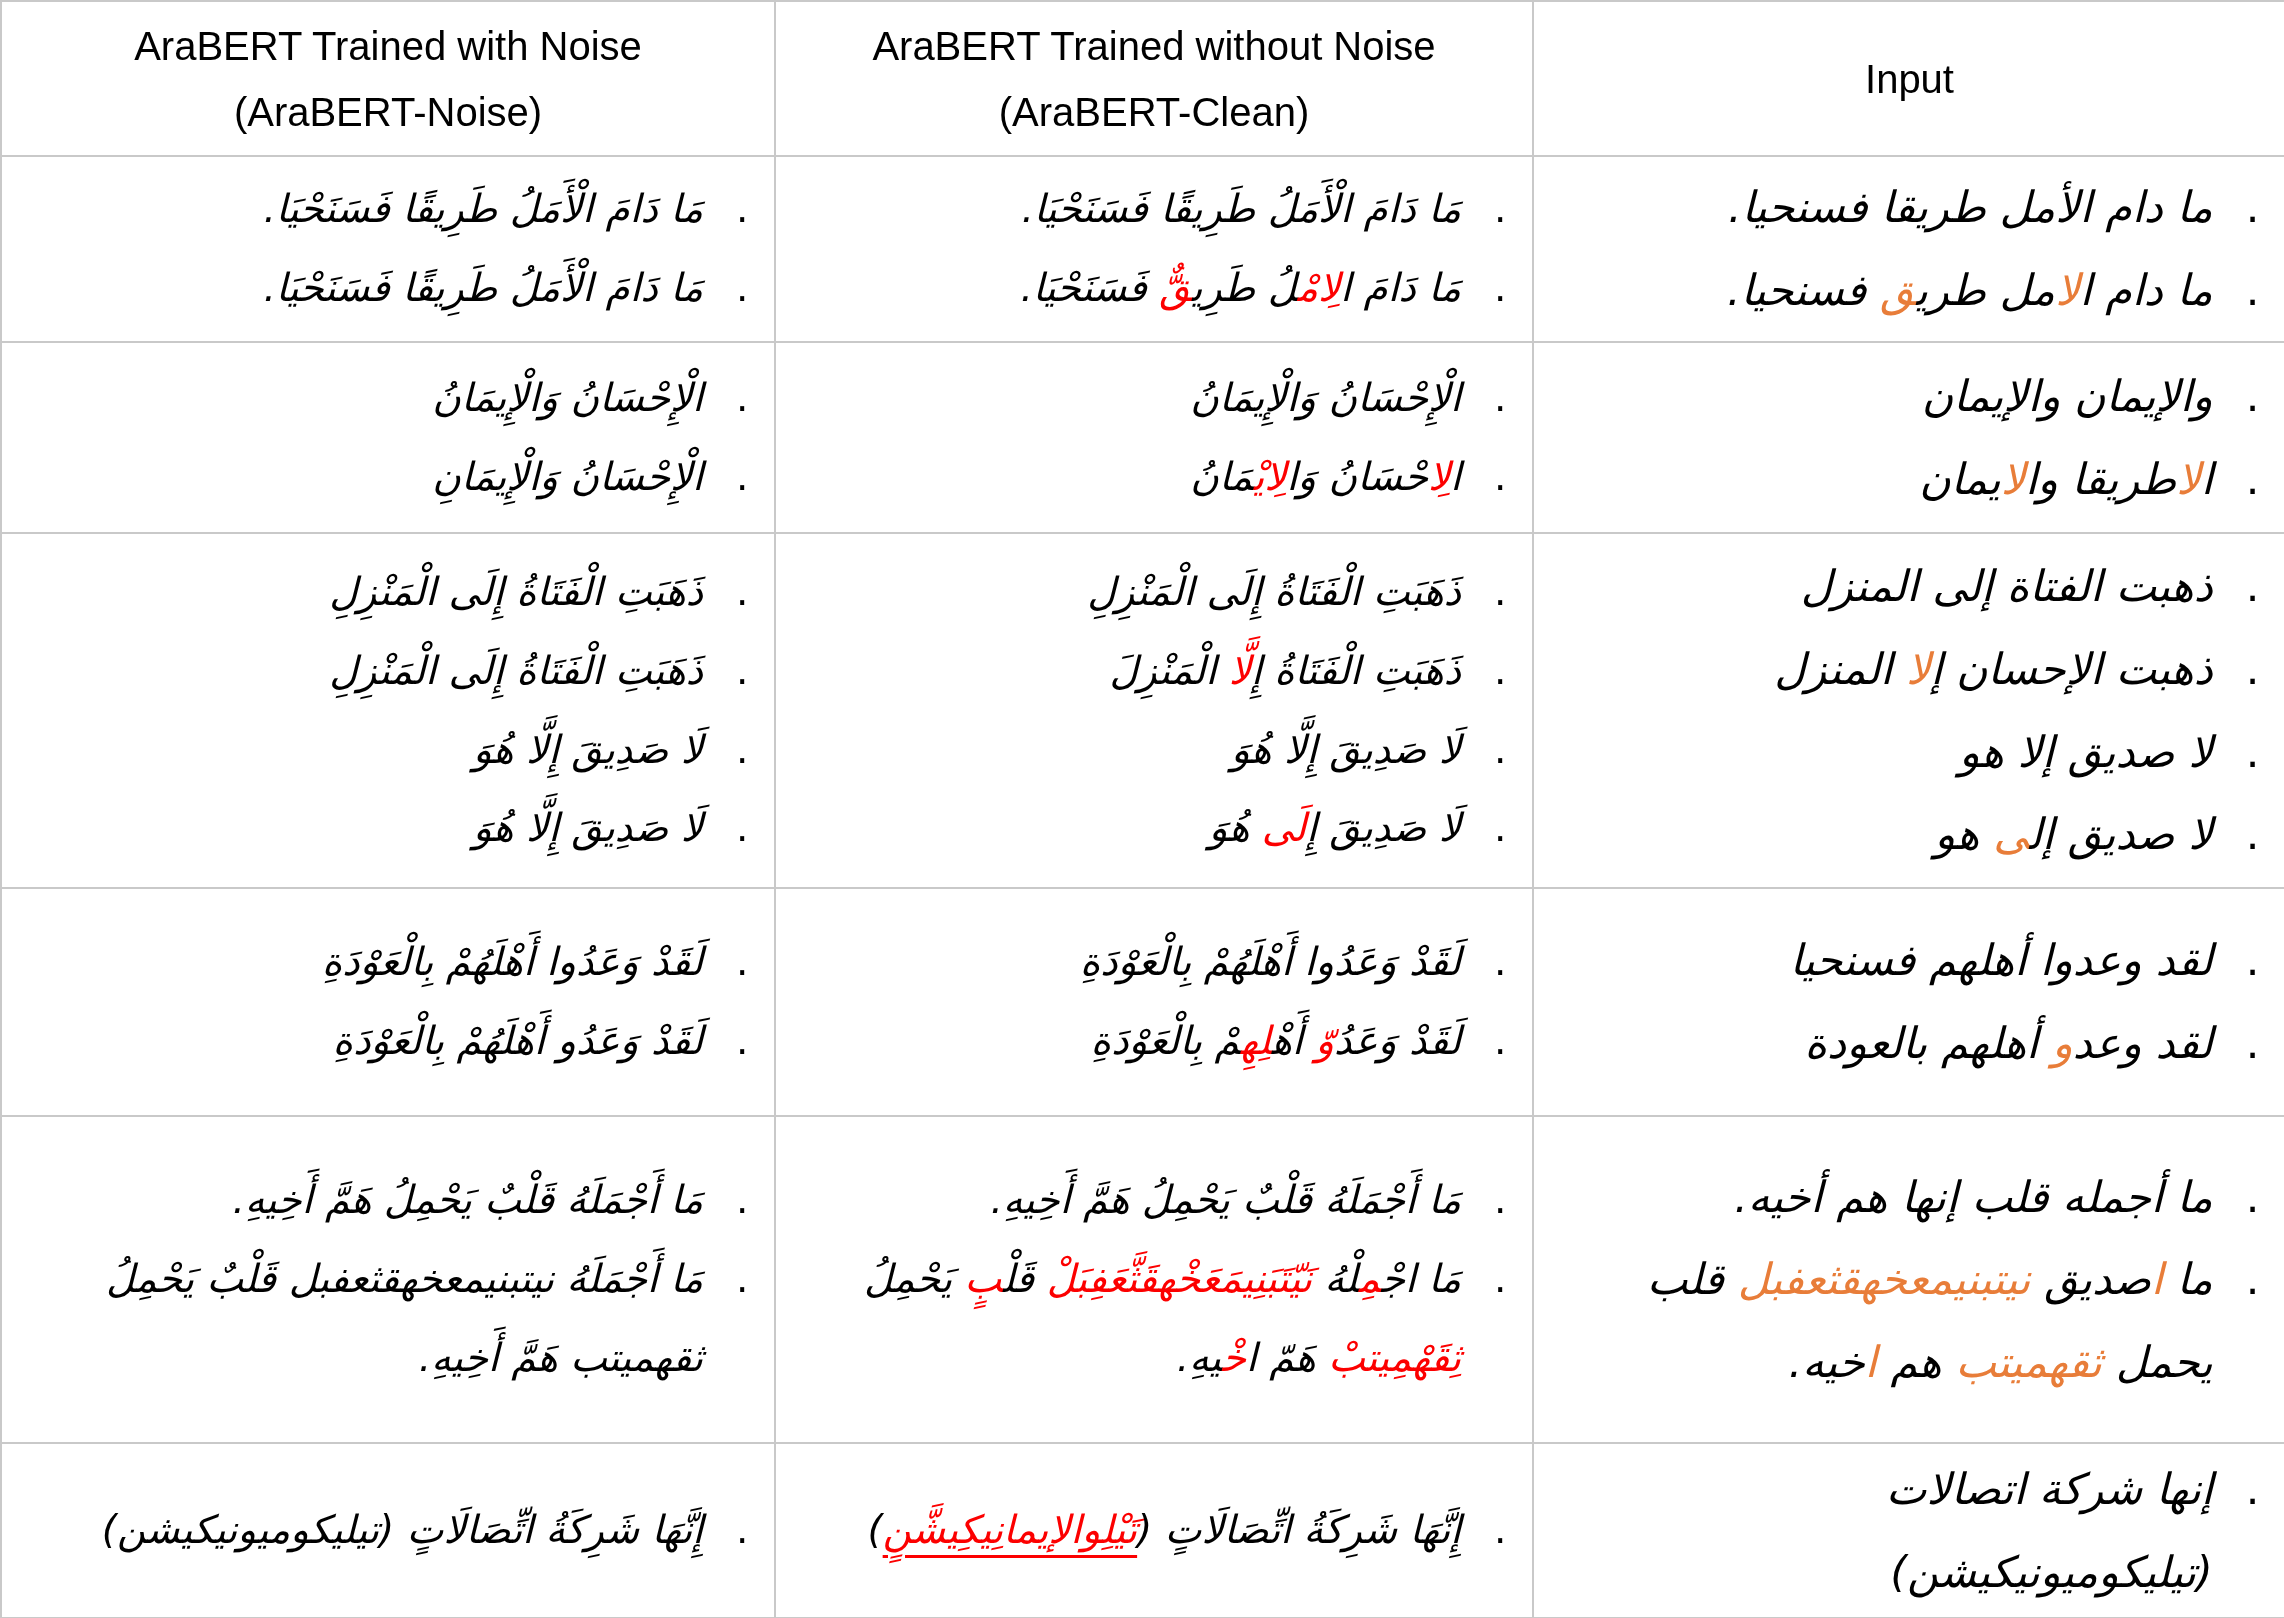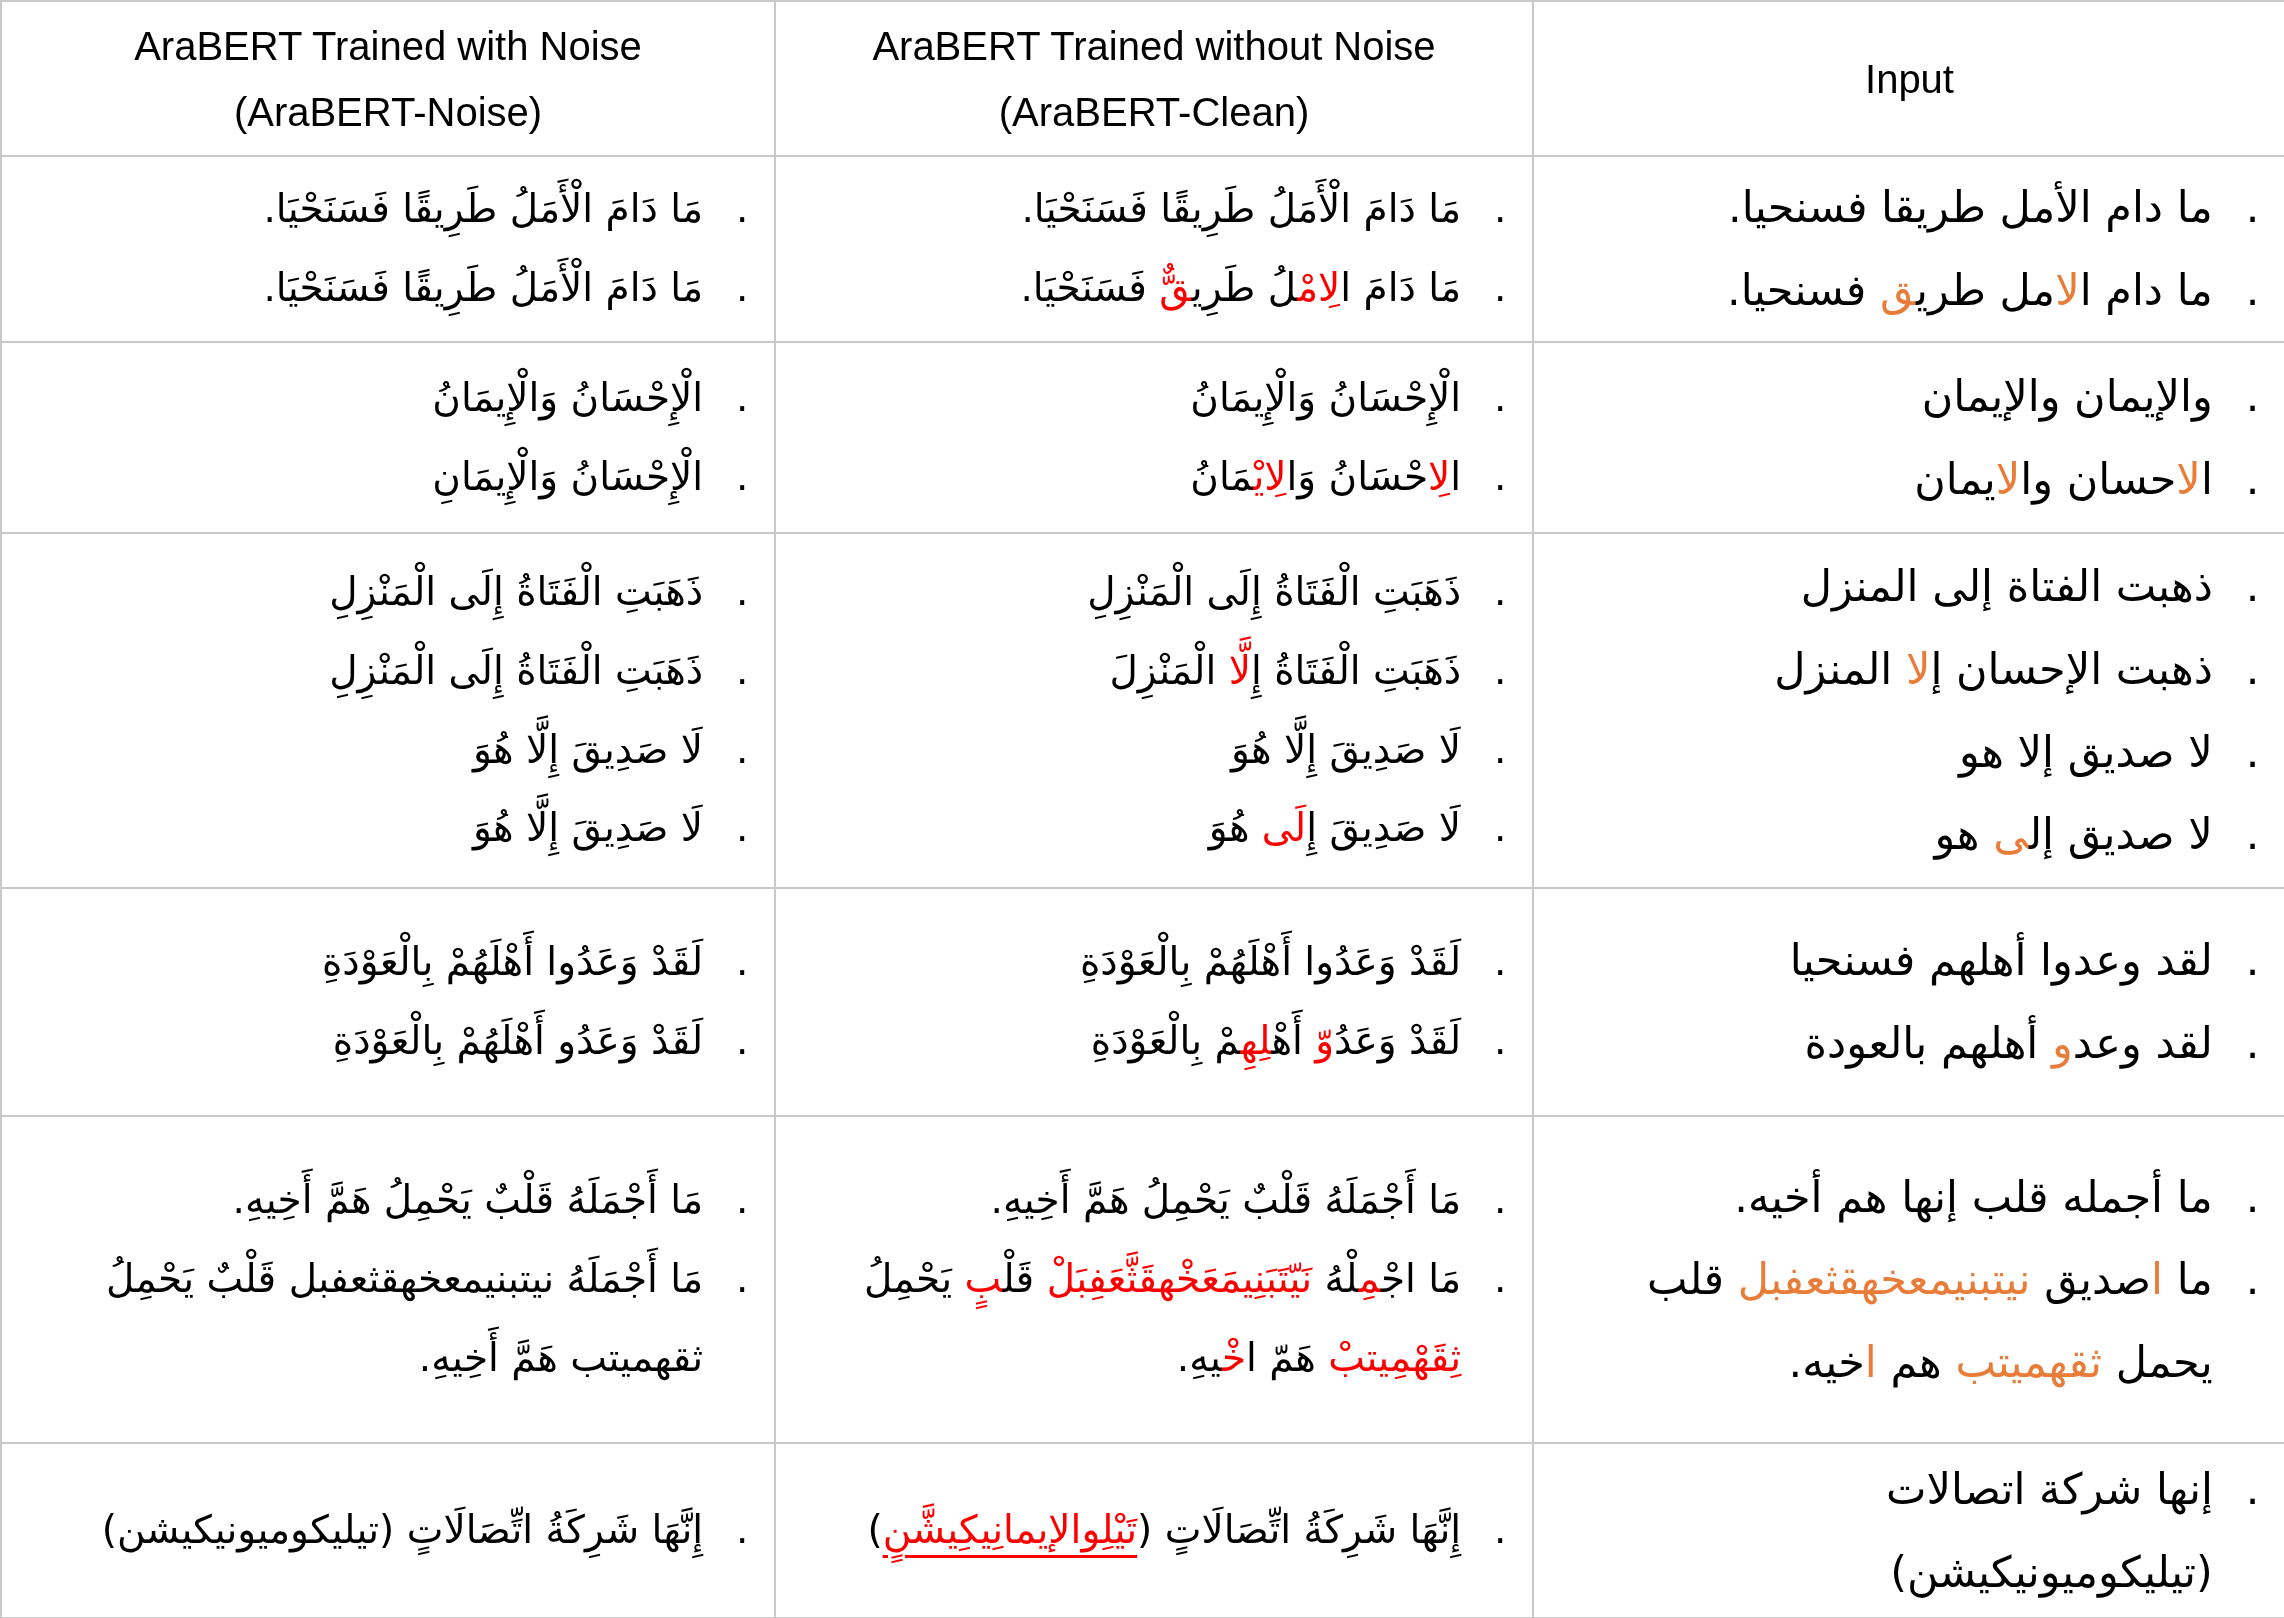--- a/index.html
+++ b/index.html
@@ -9,21 +9,21 @@
     --grid:#C9C9C9;
     --bg:#FFFFFF;
   }
   html,body{margin:0;padding:0;background:var(--bg);}
   body{width:2285px;height:1618px;overflow:hidden;}
   table{border-collapse:collapse;width:2285px;height:1618px;table-layout:fixed;background:var(--bg);}
   th,td{border:2.9px solid var(--grid);padding:0;vertical-align:middle;}
   th{font-family:"Liberation Sans",sans-serif;font-weight:400;font-size:40px;line-height:1.65;color:var(--ink);text-align:center;}
   .cellwrap{display:flex;flex-direction:column;justify-content:center;height:100%;box-sizing:border-box;padding:3.9px 25.5px;}
   .item{display:flex;align-items:baseline;gap:33px;font-family:"DejaVu Sans",sans-serif;font-size:39px;line-height:2.02;color:var(--ink);}
-  .txt{flex:1 1 auto;min-width:0;}
+  .txt{flex:1 1 auto;min-width:0;font-style:italic;}
   .marker{flex:0 0 auto;}
   .col-input .item{font-size:43px;line-height:1.92;}
   .seg{color:var(--ink);}
   .seg.o{color:var(--orange);}
   .seg.r{color:var(--red);}
   .seg.u{text-decoration:underline;text-decoration-thickness:2.9px;text-underline-offset:11.8px;}
 </style>
 </head>
 <body>
 
@@ -114,21 +114,21 @@
           </div>
         </td>
         <td class="col-input">
           <div class="cellwrap">
             <div class="item" dir="rtl">
               <span class="marker">.</span>
               <span class="txt"><span class="seg k">والإيمان والإيمان</span></span>
             </div>
             <div class="item" dir="rtl">
               <span class="marker">.</span>
-              <span class="txt"><span class="seg k">ا</span><span class="seg o">لا</span><span class="seg k">حسان وا</span><span class="seg o">لا</span><span class="seg k">يمان</span></span>
+              <span class="txt"><span class="seg k">ا</span><span class="seg o">لا</span><span class="seg k">طريقا وا</span><span class="seg o">لا</span><span class="seg k">يمان</span></span>
             </div>
           </div>
         </td>
       </tr>
       <tr style="height: 355px;">
         <td class="col-noise">
           <div class="cellwrap">
             <div class="item" dir="rtl">
               <span class="marker">.</span>
               <span class="txt"><span class="seg k">ذَهَبَتِ الْفَتَاةُ إِلَى الْمَنْزِلِ</span></span>

